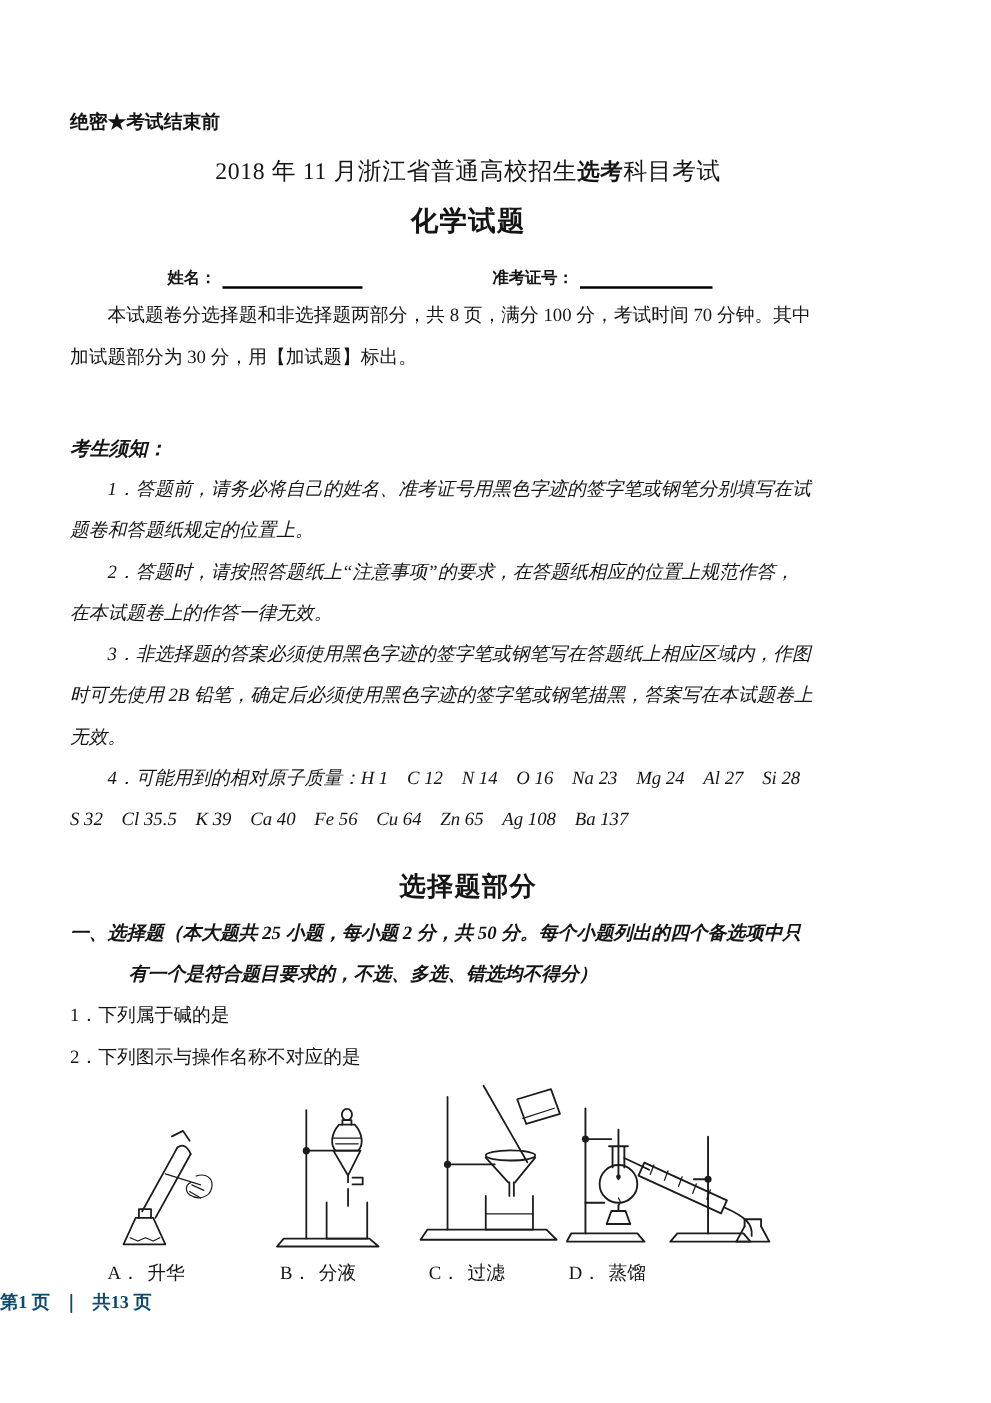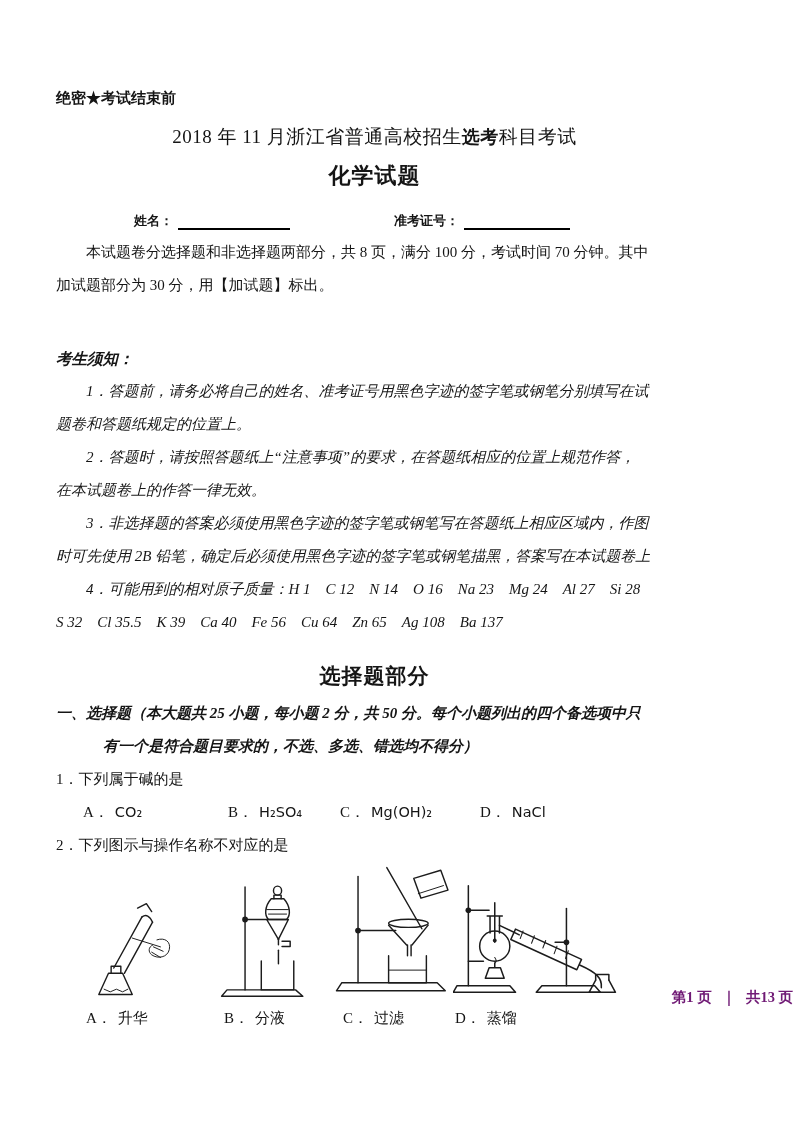--- a/index.html
+++ b/index.html
@@ -89,22 +89,22 @@
   .cap-b{padding-left:13px;}
   .cap-c{padding-left:14px;}
   .cap-d{padding-left:2px;}
   .caption .lbl{margin-right:6px;}
 
   .sketch{stroke:#1c1c1c;fill:none;stroke-width:1.6;stroke-linecap:round;stroke-linejoin:round;}
   .sketch .thin{stroke-width:1.1;}
   .sketch .fill{fill:#1c1c1c;stroke:none;}
 
   .footer{
-    position:absolute;top:987px;left:0;width:793px;
-    text-align:right;line-height:20px;font-size:14.5px;color:#701a75;
+    position:absolute;top:1032px;left:0;width:793px;
+    text-align:left;line-height:20px;font-size:14.5px;color:#0c4a6e;
     font-weight:bold;
   }
   .footer .sep{margin:0 10px;}
 </style>
 </head>
 <body>
 
 <div class="page">
   <div class="content">
 
@@ -129,39 +129,34 @@
 
     <div class="notice-head">考生须知：</div>
 
     <div class="notice">
       <div class="line indent kaiti">1．答题前，请务必将自己的姓名、准考证号用黑色字迹的签字笔或钢笔分别填写在试</div>
       <div class="line kaiti">题卷和答题纸规定的位置上。</div>
       <div class="line indent kaiti">2．答题时，请按照答题纸上“注意事项”的要求，在答题纸相应的位置上规范作答，</div>
       <div class="line kaiti">在本试题卷上的作答一律无效。</div>
       <div class="line indent kaiti">3．非选择题的答案必须使用黑色字迹的签字笔或钢笔写在答题纸上相应区域内，作图</div>
       <div class="line kaiti">时可先使用 2B 铅笔，确定后必须使用黑色字迹的签字笔或钢笔描黑，答案写在本试题卷上</div>
+      <div class="line kaiti">无效。</div>
       <div class="line indent kaiti">4．可能用到的相对原子质量：H 1　C 12　N 14　O 16　Na 23　Mg 24　Al 27　Si 28</div>
       <div class="line kaiti">S 32　Cl 35.5　K 39　Ca 40　Fe 56　Cu 64　Zn 65　Ag 108　Ba 137</div>
     </div>
 
     <div class="section-head">选择题部分</div>
 
     <div class="instr">
       <div class="line kaiti">一、选择题（本大题共 25 小题，每小题 2 分，共 50 分。每个小题列出的四个备选项中只</div>
       <div class="line kaiti instr-l2">有一个是符合题目要求的，不选、多选、错选均不得分）</div>
     </div>
 
     <div class="q-line"><span>1．</span><span>下列属于碱的是</span></div>
 
-    <div class="q1-options">
-      <span class="opt opt-a"><span class="lbl">A．</span><span class="formula">CO₂</span></span>
-      <span class="opt opt-b"><span class="lbl">B．</span><span class="formula">H₂SO₄</span></span>
-      <span class="opt opt-c"><span class="lbl">C．</span><span class="formula">Mg(OH)₂</span></span>
-      <span class="opt opt-d"><span class="lbl">D．</span><span class="formula">NaCl</span></span>
-    </div>
 
     <div class="q-line"><span>2．</span><span>下列图示与操作名称不对应的是</span></div>
 
     <div class="figures">
 
       <div class="figure fig-a">
         <svg class="sketch" width="112" height="104" viewBox="0 0 112 118">
           <path d="M24,114 L35,90 L51,90 L62,114 Z"></path>
           <path d="M38,82 h11 M38,82 v8 M49,82 v8"></path>
           <path class="thin" d="M30,108 l7,3 l7,-3 l7,3 l6,-3"></path>

